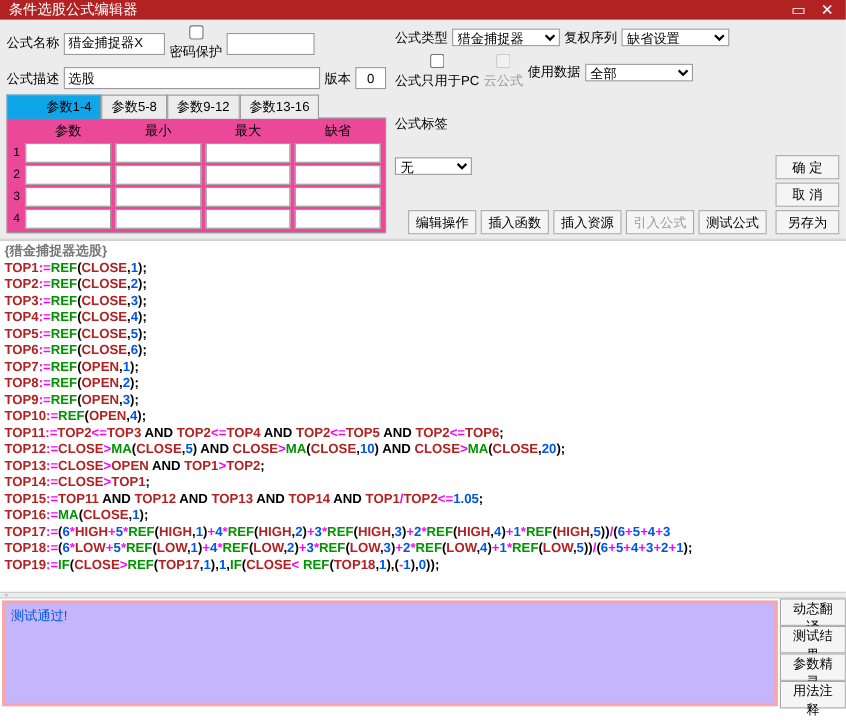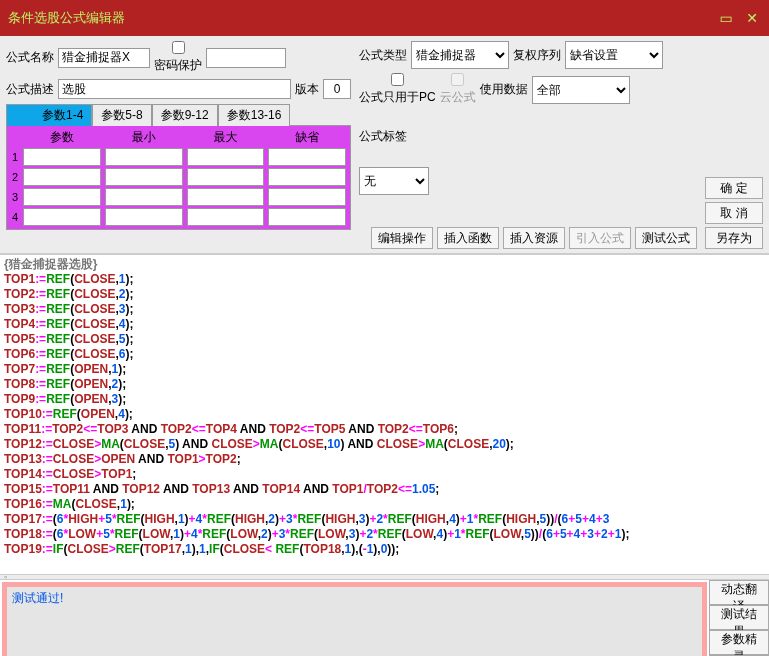--- a/index.html
+++ b/index.html
@@ -1,55 +1,55 @@
 <!DOCTYPE html>
 <html><head>
 <meta charset="utf-8">
 <style>
 * { margin: 0; padding: 0; box-sizing: border-box; font-family: "Microsoft YaHei", SimSun, sans-serif; font-size: 12px; }
 body { background: #fff; width: 769px; height: 656px; overflow: hidden; }
-.titlebar { background: #b22222; color: #bef264; height: 36px; display: flex; align-items: center; padding: 0 4px 0 8px; }
+.titlebar { background: #b22222; color: #ffffff; height: 18px; display: flex; align-items: center; padding: 0 4px 0 8px; }
 .titlebar .title { flex: 1; font-size: 13px; }
 .titlebar .winbtn { width: 26px; text-align: center; cursor: pointer; font-size: 14px; }
 .form-area { background: #ececec; padding: 5px 6px 4px 6px; border-bottom: 1px solid #ccc; display: flex; gap: 8px; }
 .left-col { flex: 0 0 345px; }
 .mid-col { flex: 1; }
 .right-col { flex: 0 0 58px; display: flex; flex-direction: column; gap: 3px; padding-top: 2px; justify-content: flex-end;}
 .row { display: flex; align-items: center; gap: 4px; margin-bottom: 4px; min-height: 22px; }
 .label { font-size: 12px; color: #000; white-space: nowrap; }
 .txt { border: 1px solid #999; background: #fff; height: 20px; padding: 0 3px; font-size: 12px; }
 .txt.wide { flex: 1; }
-.sel { border: 1px solid #999; background: #fff; height: 28px; font-size: 12px; }
+.sel { border: 1px solid #999; background: #fff; height: 16px; font-size: 12px; }
 .chk { display: flex; align-items: center; gap: 3px; flex-direction: column; }
 .chk input { width: 13px; height: 13px; }
 .btn { background: #f5f5f5; border: 1px solid #aaa; height: 22px; min-width: 54px; padding: 0 6px; cursor: pointer; font-size: 12px; }
 .tabbar { display: flex; gap: 0; margin-top: 4px; }
 .tabbtn { background: #ececec; border: 1px solid #999; border-bottom: none; padding: 2px 8px; cursor: pointer; font-size: 12px; }
 .tabbtn.active { background: #0ea5e9; padding-left: 35px; }
-.param-grid { border: 1px solid #999; background: #d946ef; padding: 2px; margin-top: -1px; }
+.param-grid { border: 1px solid #999; background: #ec4899; padding: 2px; margin-top: -1px; }
 .param-grid table { border-collapse: collapse; width: 100%; }
 .param-grid th { font-weight: normal; font-size: 12px; text-align: center; padding: 1px 2px; width: 80px; }
 .param-grid th.idx { width: 12px; }
 .param-grid td { padding: 1px 2px; }
 .param-grid td.idx { text-align: center; width: 12px; font-size: 11px; }
 .param-grid .pcell { border: 1px solid #999; background: #fff; height: 18px; width: 100%; }
 .tag-row { display: flex; align-items: center; gap: 6px; margin-top: 22px; }
 .action-row { display: flex; gap: 4px; justify-content: flex-end; margin-top: 32px; }
 .code-area { background: #fff; height: 320px; overflow: auto; font-family: Consolas, "Courier New", monospace; font-size: 13px; line-height: 15px; padding: 2px 4px; border-top: 1px solid #ccc; white-space: pre; font-weight: bold; }
 .code-area .cmt { color: #777; }
 .code-area .kw { color: #000; }
 .code-area .fn { color: #009400; }
 .code-area .id { color: #b22222; }
 .code-area .num { color: #0055e6; }
 .code-area .op { color: #ff00ff; }
 .code-area .punc { color: #000; }
 .sep { height: 6px; background: #ececec; border-top: 1px solid #ccc; border-bottom: 1px solid #ccc; display:flex; align-items:center; }
 .sep span { margin-left: 4px; font-size: 9px; color: #777; }
 .bottom { display: flex; height: 100px; }
-.result { flex: 1; border: 5px solid #fca5a5; background: #e5e5e5; padding: 3px 5px; color: #0055e6; font-size: 12px; margin: 2px; }
+.result { flex: 1; border: 3px solid #fca5a5; background: #c4b5fd; padding: 3px 5px; color: #0055e6; font-size: 12px; margin: 2px; }
 .side-btns { width: 60px; display: flex; flex-direction: column; }
 .side-btns .btn { height: 25px; min-width: 58px; border-radius: 0; }
 </style>
 </head>
 <body>
 
 <div class="titlebar">
   <span class="title">条件选股公式编辑器</span>
   <span class="winbtn">▭</span>
   <span class="winbtn">✕</span>

